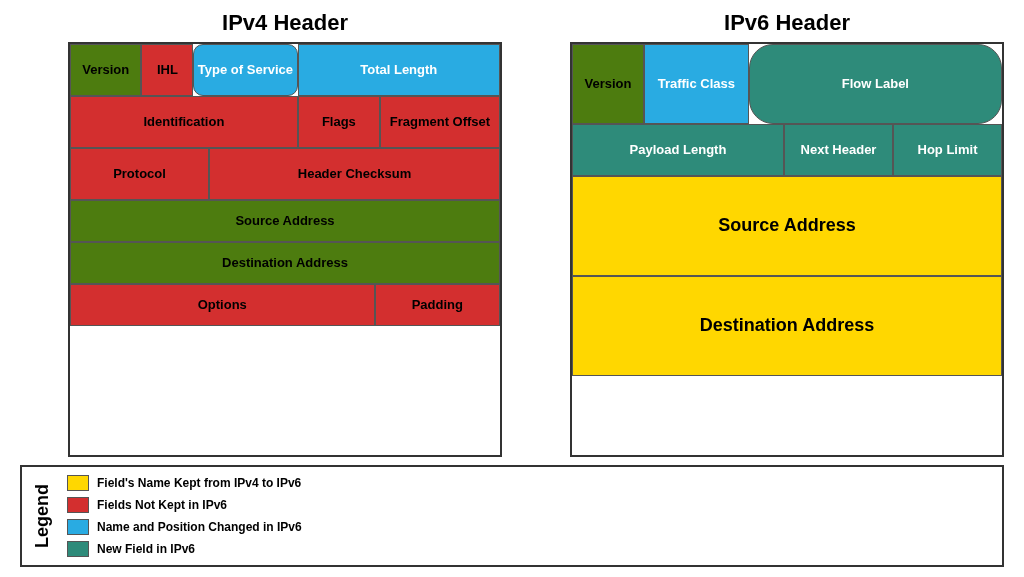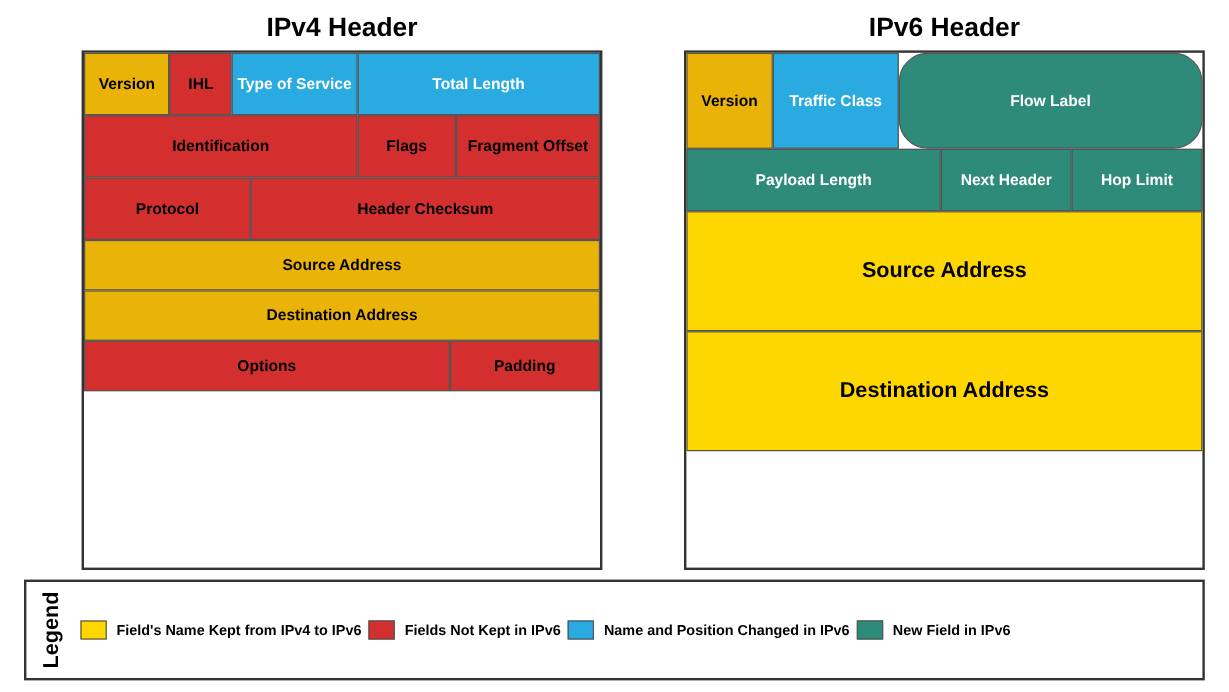--- a/index.html
+++ b/index.html
@@ -54,21 +54,21 @@
       justify-content: center;
       text-align: center;
       font-weight: bold;
       font-size: 13px;
       border: 1.5px solid #555;
       padding: 4px 2px;
       color: #000;
       line-height: 1.2;
     }
 
-    .yellow { background-color: #eab308; }
+    .yellow { background-color: #4d7c0f; }
     .red { background-color: #D32F2F; color: #000000; }
     .blue { background-color: #29ABE2; color: #fff; }
     .teal { background-color: #2E8B7A; color: #fff; }
     .gold-large { background-color: #FFD700; font-size: 18px; font-weight: bold; }
 
     .legend-section {
       width: 100%;
       display: flex;
       align-items: center;
       margin-top: 8px;
@@ -80,20 +80,21 @@
       font-size: 18px;
       font-weight: bold;
       writing-mode: vertical-rl;
       transform: rotate(180deg);
       margin-right: 14px;
       color: #000;
     }
 
     .legend-items {
       display: flex;
+      flex-direction: column;
       gap: 6px;
     }
 
     .legend-item {
       display: flex;
       align-items: center;
       gap: 8px;
       font-size: 12px;
       font-weight: bold;
     }
@@ -109,21 +110,21 @@
 <body>
 
 <div class="main-container">
 
   <div class="header-section">
     <div class="section-title">IPv4 Header</div>
     <div class="header-grid" id="ipv4-grid">
         <div class="grid-row" style="height: 52px;">
           <div class="cell yellow" style="flex: 1 1 0%;">Version</div>
           <div class="cell red" style="flex: 0.7 1 0%;">IHL</div>
-          <div class="cell blue" style="flex: 1.5 1 0%;">Type of
+          <div class="cell blue" style="flex: 1.5 1 0%; border-radius: 10px;">Type of
 Service</div>
           <div class="cell blue" style="flex: 3 1 0%;">Total Length</div>
         </div>
         <div class="grid-row" style="height: 52px;">
           <div class="cell red" style="flex: 3.5 1 0%;">Identification</div>
           <div class="cell red" style="flex: 1.2 1 0%;">Flags</div>
           <div class="cell red" style="flex: 1.8 1 0%;">Fragment
 Offset</div>
         </div>
         <div class="grid-row" style="height: 52px;">

